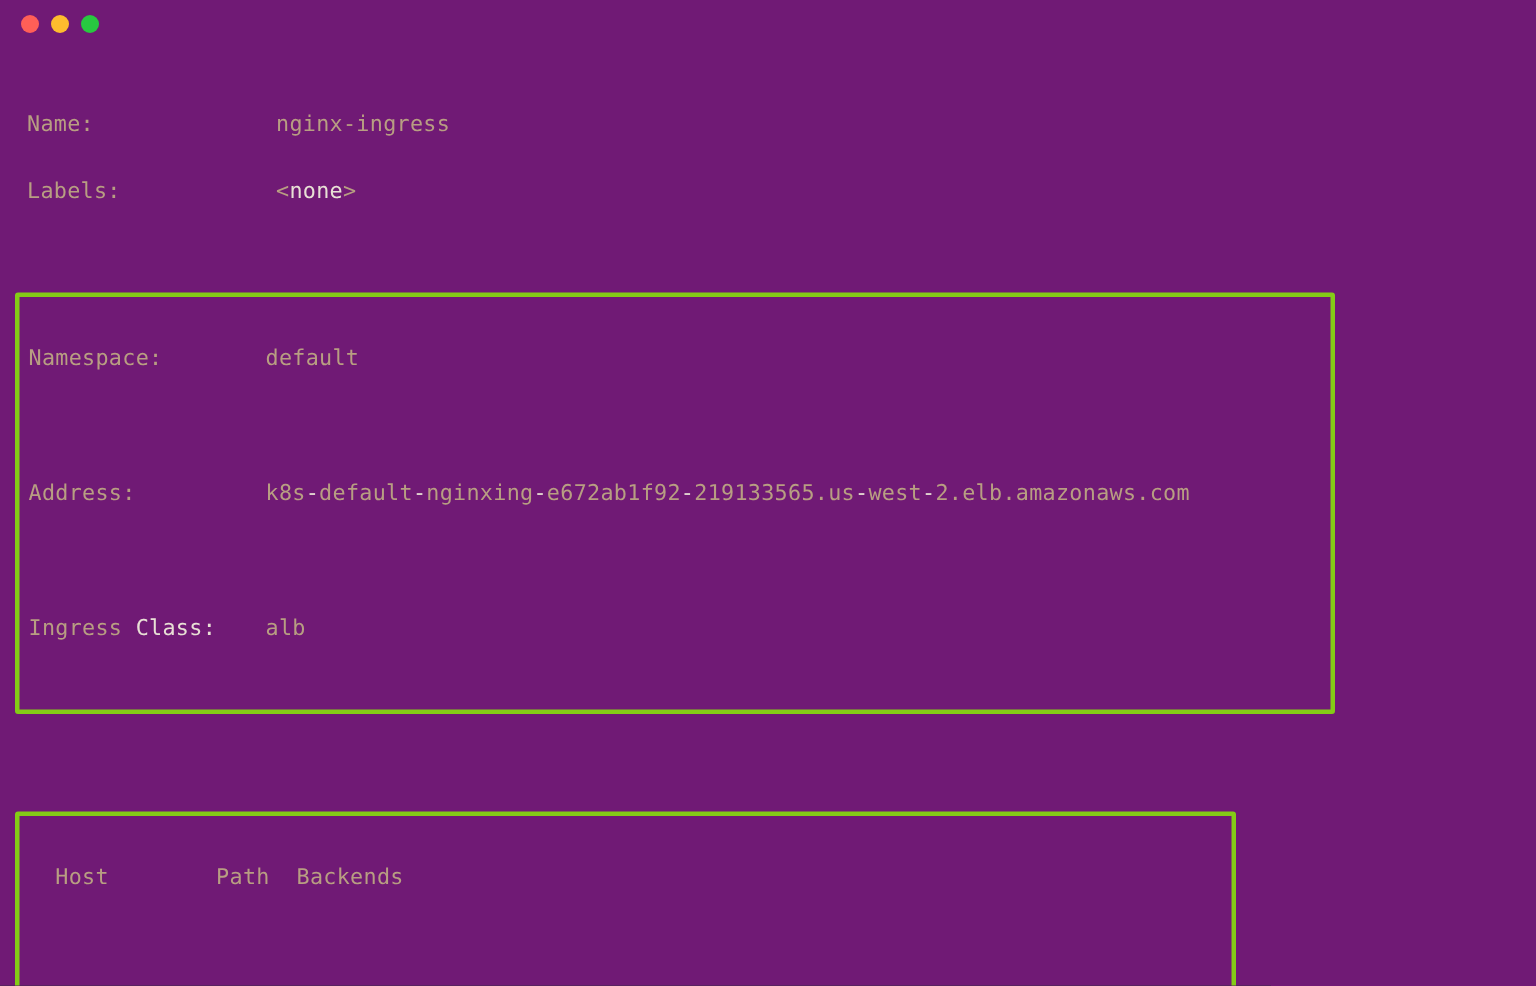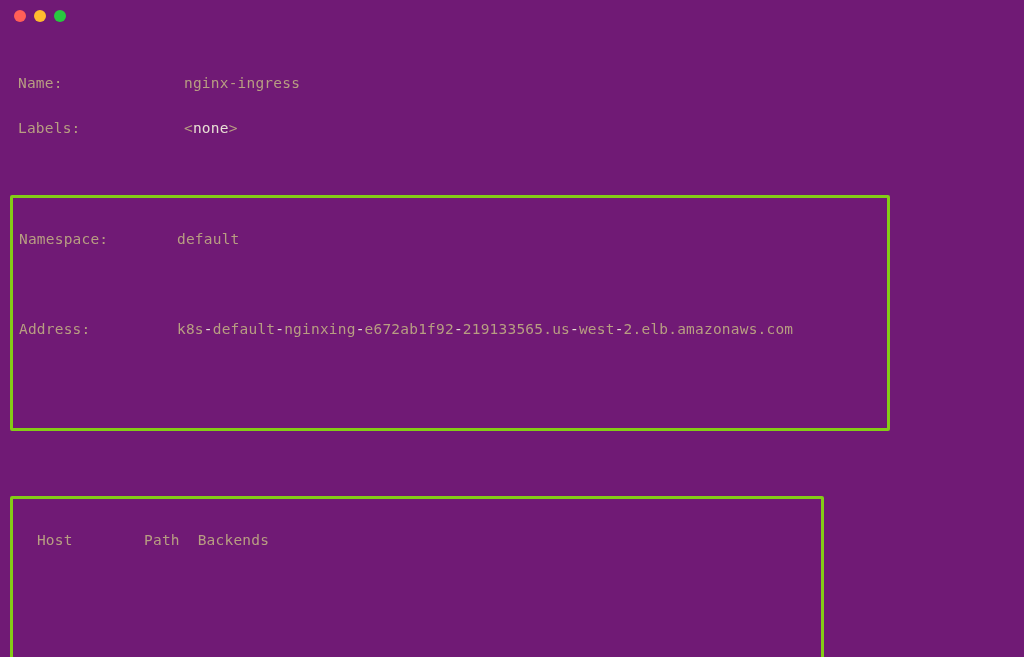--- a/index.html
+++ b/index.html
@@ -70,20 +70,21 @@
 
   <div class="terminal-content">
 <span class="row"><span class="col1 hi1">Name:</span><span class="hi1">nginx-ingress</span></span>
 <span class="row"><span class="col1 hi1">Labels:</span><span class="hi1"><span>&lt;</span><span class="bright">none</span><span>&gt;</span></span></span>
 <div class="spacer"></div>
 <div class="redbox" style="width:880px;">
 <span class="row"><span class="col1b hi1">Namespace:</span><span class="hi1">default</span></span>
 <span class="row"> </span>
 <span class="row"><span class="col1b hi1">Address:</span><span><span class="hi1">k8s</span><span class="bright">-</span><span class="hi1">default</span><span class="bright">-</span><span class="hi1">nginxing</span><span class="bright">-</span><span class="hi1">e672ab1f92</span><span class="bright">-</span><span class="hi1">219133565.us</span><span class="bright">-</span><span class="hi1">west</span><span class="bright">-</span><span class="hi1">2.elb.amazonaws.com</span></span></span>
 <span class="row"> </span>
+<span class="row"><span class="col1b"><span class="hi1">Ingress </span><span class="bright">Class:</span></span><span class="hi1">alb</span></span>
 </div>
 <div class="spacer"></div>
 <div class="spacer"></div>
 <div class="redbox" style="width:814px;">
 <span class="row hi1">  <span>Host</span>        <span>Path</span>  <span>Backends</span></span>
 
 
 
 
 

